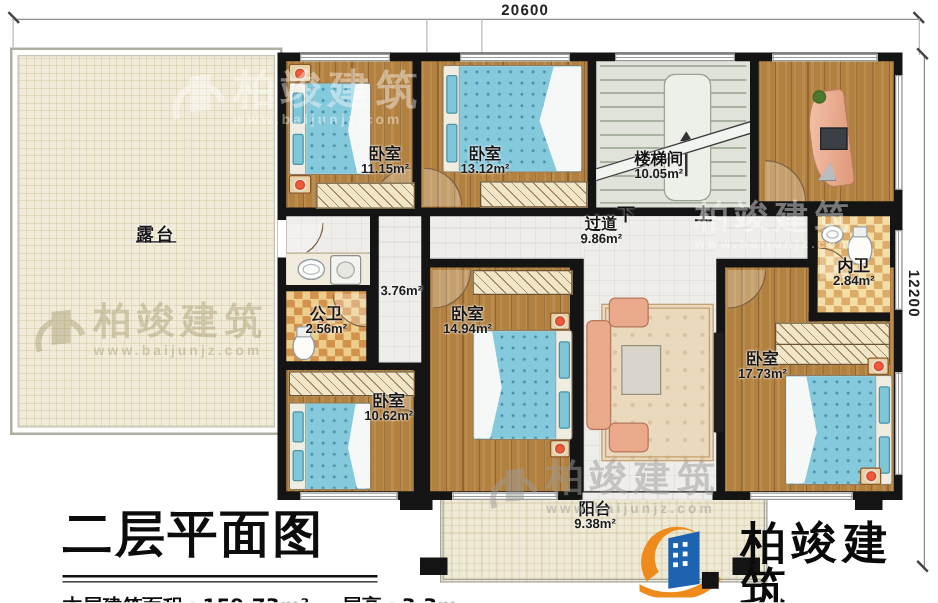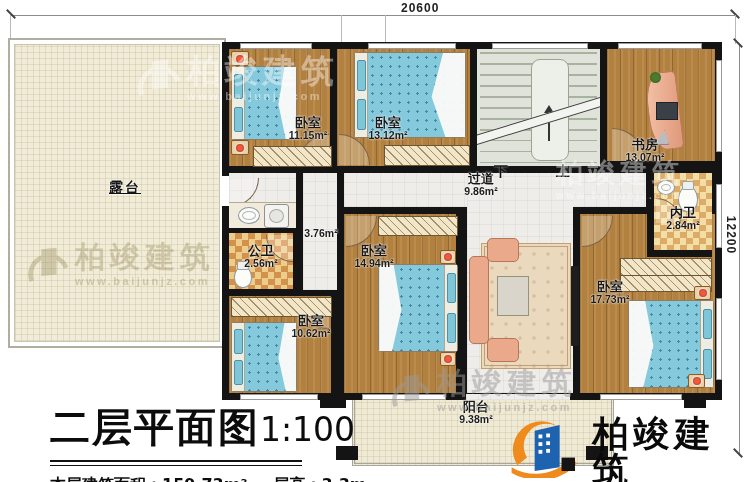--- a/index.html
+++ b/index.html
@@ -105,21 +105,21 @@
   .stairdir{position:absolute;z-index:5;font-size:14px;font-weight:800;color:#111;
       text-shadow:0 0 2px rgba(255,255,255,.8);}
 
   
   .wm{position:absolute;z-index:5;display:flex;align-items:center;gap:7px;pointer-events:none;}
   .wm .wm-brand{font-weight:900;letter-spacing:5px;line-height:1;}
   .wm .wm-url{font-size:11px;font-weight:700;letter-spacing:2.5px;margin-top:3px;}
 
   
   .tblock{position:absolute;z-index:6;}
-  .trow{display:flex;align-items:baseline;gap:0;}
+  .trow{display:flex;align-items:baseline;gap:16px;}
   .ttitle{font-size:40px;font-weight:900;letter-spacing:2px;color:#0c0c0c;}
   .tscale{font-size:33px;font-weight:500;color:#0c0c0c;font-family:"DejaVu Sans",sans-serif;}
   .trule{margin-top:5px;height:3px;border-top:2px solid #111;border-bottom:1px solid #111;}
   .tinfo{margin-top:9px;font-size:16px;font-weight:700;color:#0c0c0c;}
   .tinfo .v{font-family:"DejaVu Sans",sans-serif;font-weight:700;}
   .tinfo .sep{display:inline-block;width:26px;}
 
   
   .logo{position:absolute;z-index:6;display:flex;align-items:flex-start;gap:6px;}
   .lcol{display:flex;flex-direction:column;}
@@ -279,23 +279,23 @@
     <div class="rn rn-big">露台</div>
   </div>
   <div class="rlabel" style="left:282px;top:116px;width:52px;">
     <div class="rn">卧室</div>
     <div class="ra">11.15m²</div>
   </div>
   <div class="rlabel" style="left:360px;top:116px;width:56px;">
     <div class="rn">卧室</div>
     <div class="ra">13.12m²</div>
   </div>
-  <div class="rlabel" style="left:616px;top:138px;width:58px;">
-    <div class="rn">书房</div>
-    <div class="ra">13.07m²</div>
+  <div class="rlabel" style="left:496px;top:120px;width:62px;">
+    <div class="rn">楼梯间</div>
+    <div class="ra">10.05m²</div>
   </div>
   <div class="rlabel" style="left:298px;top:228px;width:46px;">
     <div class="ra">3.76m²</div>
   </div>
   <div class="rlabel" style="left:455px;top:172px;width:52px;">
     <div class="rn">过道</div>
     <div class="ra">9.86m²</div>
   </div>
   <div class="rlabel" style="left:658px;top:206px;width:50px;">
     <div class="rn">内卫</div>
@@ -357,21 +357,20 @@
     </svg>
     <div>
       <div class="wm-brand" style="font-size:30px;">柏竣建筑</div>
       <div class="wm-url">www.baijunjz.com</div>
     </div>
   </div>
 
   <div class="tblock" style="left:50px;top:400px;">
     <div class="trow">
       <span class="ttitle">二层平面图</span>
-      <span class="tscale">1:100</span>
     </div>
     <div class="trule" style="width:252px;"></div>
     <div class="tinfo">
       <span>本层建筑面积：</span><span class="v">159.73m²</span><span class="sep"></span><span>层高：</span><span class="v">3.3m</span>
     </div>
   </div>
 
   <div class="logo" style="left:502px;top:416px;">
     <svg width="88" height="62" viewBox="0 0 88 62">
       <path d="M16 50 A26 26 0 1 1 66 18 A22 22 0 0 0 26 42 Z" fill="#ef8b1d"></path>

